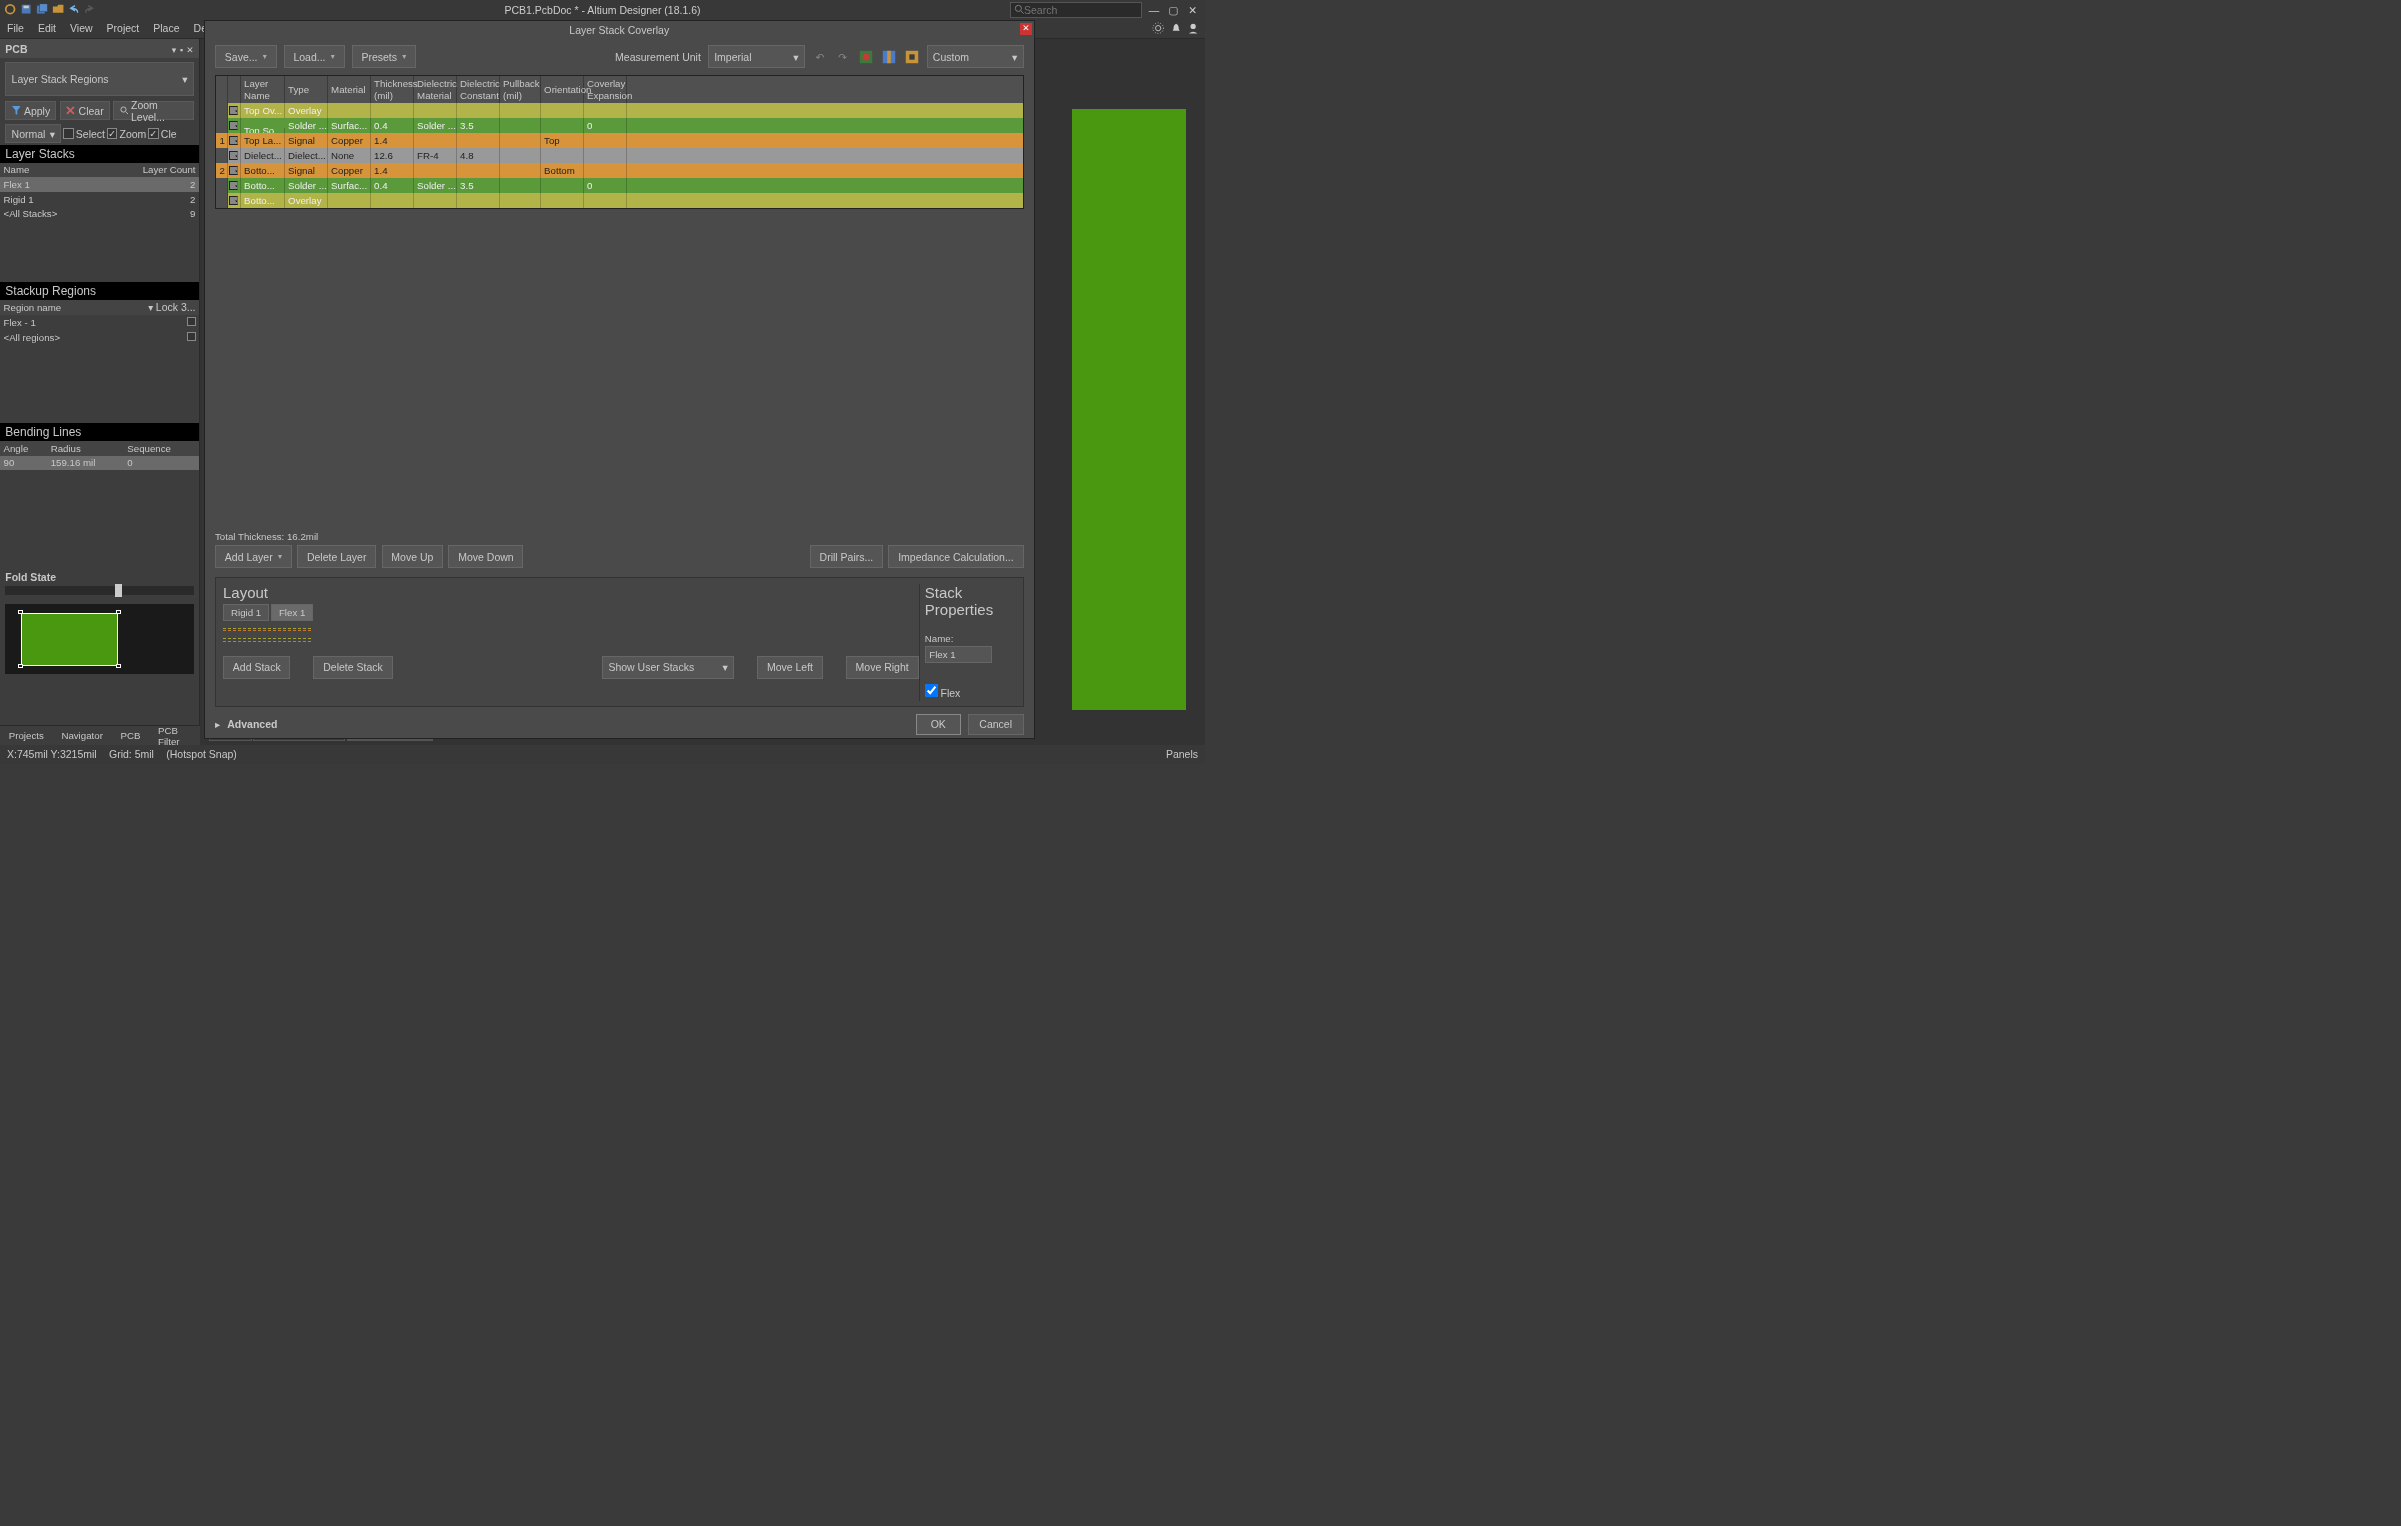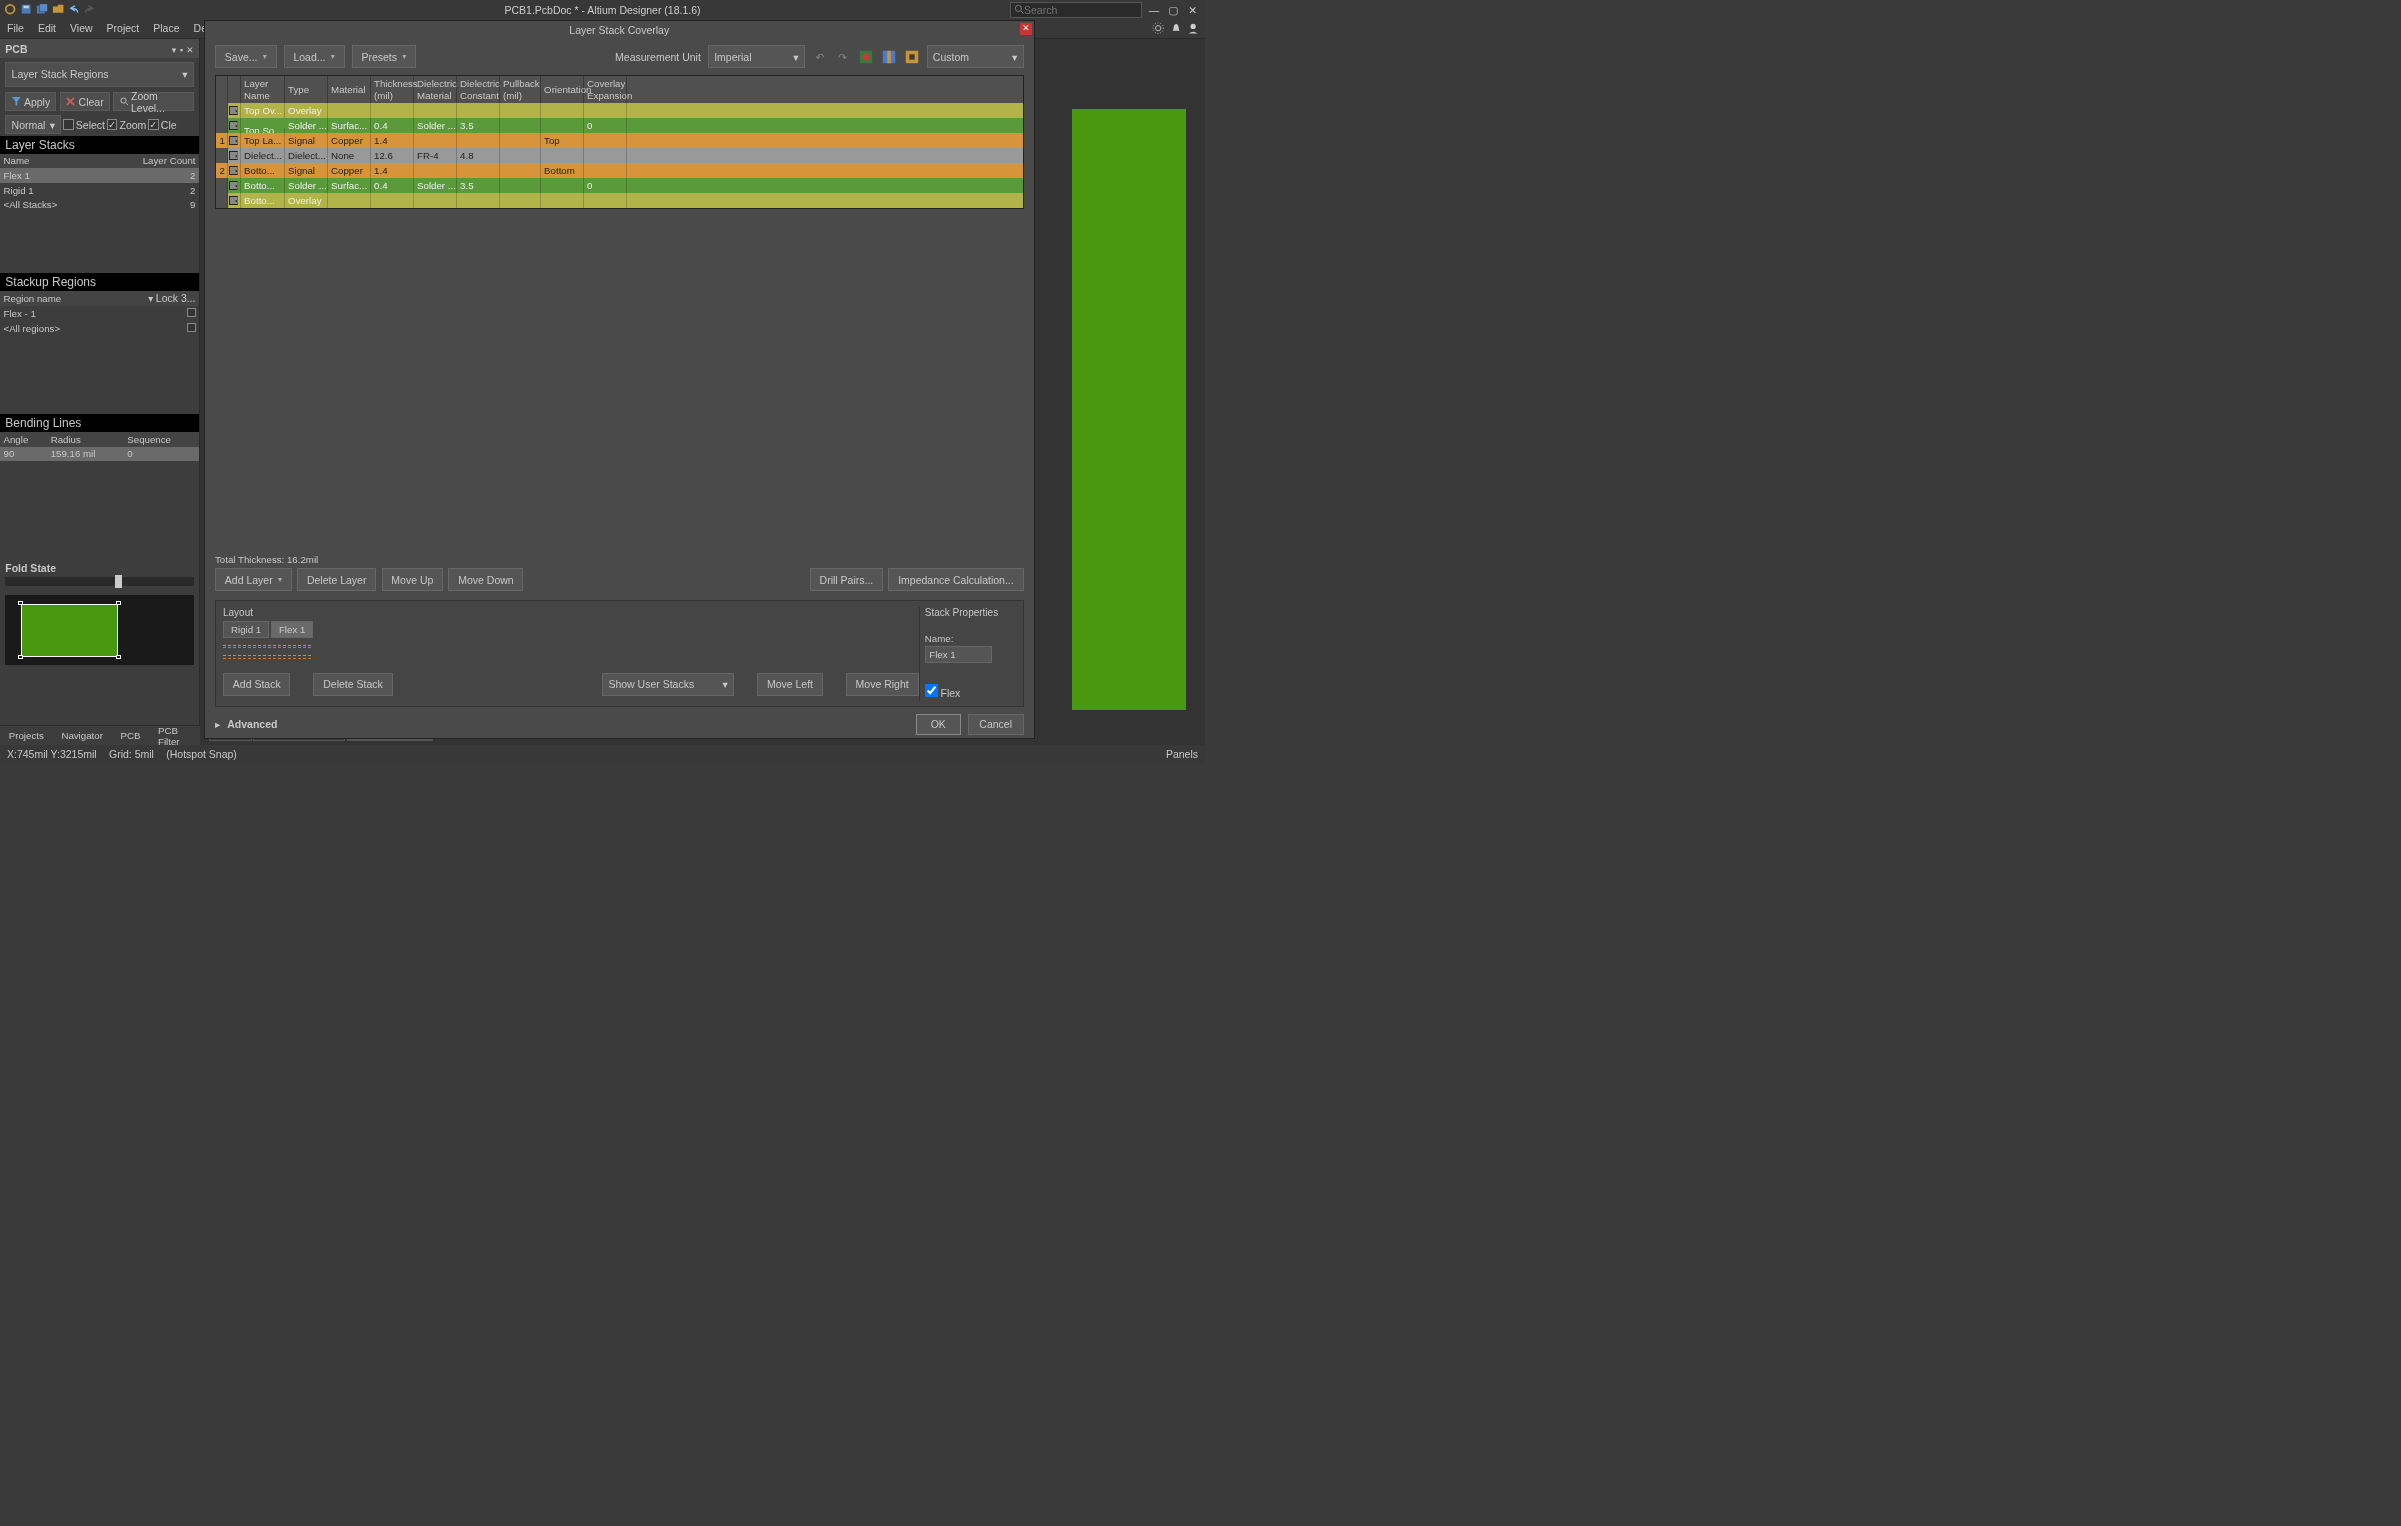--- a/index.html
+++ b/index.html
@@ -20,21 +20,21 @@
 
 
 .right-tabs { position: absolute; right:0; top:39px; width:19.3px; height: 158px; }
 .right-tab { writing-mode: vertical-rl; background:#555; padding:5.3px 2.6px; margin-bottom:1.8px; font-size:9.7px; text-align:center; color:#ddd; border:0.9px solid #666;}
 
 
 .main { position: absolute; top: 39px; left:0; right:0; bottom: 19.3px; display:flex; }
 .left-panel { width: 200px; background: #3d3d3d; display:flex; flex-direction:column; border-right:0.9px solid #2a2a2a;}
 .panel-head { background:#4a4a4a; height:19.3px; display:flex; align-items:center; padding:0 5.3px; justify-content:space-between;}
 .panel-head .ctrls span { margin-left:3.5px; font-size:8.8px; cursor:pointer;}
-.combo { background:#4e4e4e; border:0.9px solid #5a5a5a; height:25px; margin:3.5px 5.3px; display:flex; align-items:center; padding:0 5.3px; justify-content:space-between; }
+.combo { background:#4e4e4e; border:0.9px solid #5a5a5a; height:34px; margin:3.5px 5.3px; display:flex; align-items:center; padding:0 5.3px; justify-content:space-between; }
 .btn-row { display:flex; gap:3.5px; margin:1.8px 5.3px; }
 .btn-sm { background:#4e4e4e; border:0.9px solid #5a5a5a; height:19.3px; padding:0 5.3px; display:flex; align-items:center; gap:3.5px; flex:0 0 auto;}
 .opts-row { display:flex; align-items:center; gap:2px; margin:1.8px 5.3px; height:19.3px;}
 .check { width:10.5px; height:10.5px; border:0.9px solid #888; background:#333; display:inline-block; position:relative;}
 .check.on::after { content:"✓"; position:absolute; top:-1.8px; left:0; font-size:9.7px; color:#ccc;}
 .sect-head { background: #000000; padding: 1.8px 5.3px; font-size:12px; }
 .tbl { width:100%; border-collapse:collapse;padding-left:16px; }
 .tbl th { background:#444; text-align:left; font-weight:normal; padding:1.8px 3.5px; font-size:9.7px; }
 .tbl td { padding:1.8px 3.5px; font-size:9.7px; }
 .tbl tr.sel td { background:#6a6a6a; }
@@ -82,21 +82,21 @@
 .r-sig{ background:#d8943a; }
 .r-die{ background:#999; }
 .chkcell { display:flex; align-items:center; justify-content:center;}
 .chkbox { width:8.8px; height:8.8px; border:0.9px solid #222; background:#888; font-size:7px; line-height:8px; text-align:center; color:#222;}
 
 .total { margin: 5.3px 10.5px 3.5px; font-size:9.7px;}
 .btn-row2 { display:flex; gap:5.3px; margin:0 10.5px 8.8px; align-items:center;}
 .btn-row2 .spacer { flex:1; }
 .layout-sec { margin:0 10.5px; border:0.9px solid #333; background:#454545; padding:5.3px 7px; display:flex;}
 .layout-left { flex:1;}
-.layout-head { font-size:10px; margin-bottom:3.5px;}
+.layout-head { font-size:15px; margin-bottom:3.5px;}
 .tabs { display:flex; }
 .tab { background:#555; padding:1.8px 7px; margin-right:1.8px; font-size:9.7px; border:0.9px solid #666;}
 .tab.active { background:#6a6a6a;}
 .tracks { margin:7px 0 14px; width:88px;}
 .track { height:3.5px; border-top:0.9px dashed #a5a536; border-bottom:0.9px dashed #c47a2a; margin-bottom:7px;}
 .layout-btm { display:flex; gap:23px; align-items:center;}
 .stack-props { width:97px; padding:0 5.3px; border-left:0.9px solid #333;}
 .stack-props label { font-size:9.7px; display:block; margin:3.5px 0 1.8px;}
 .stack-props input[type=text] { width:67px; background:#555; border:0.9px solid #666; color:#ccc; padding:1.8px 3.5px; font-size:9.7px;}
 .adv-row { display:flex; align-items:center; margin:7px 10.5px 3.5px; gap:7px;}

